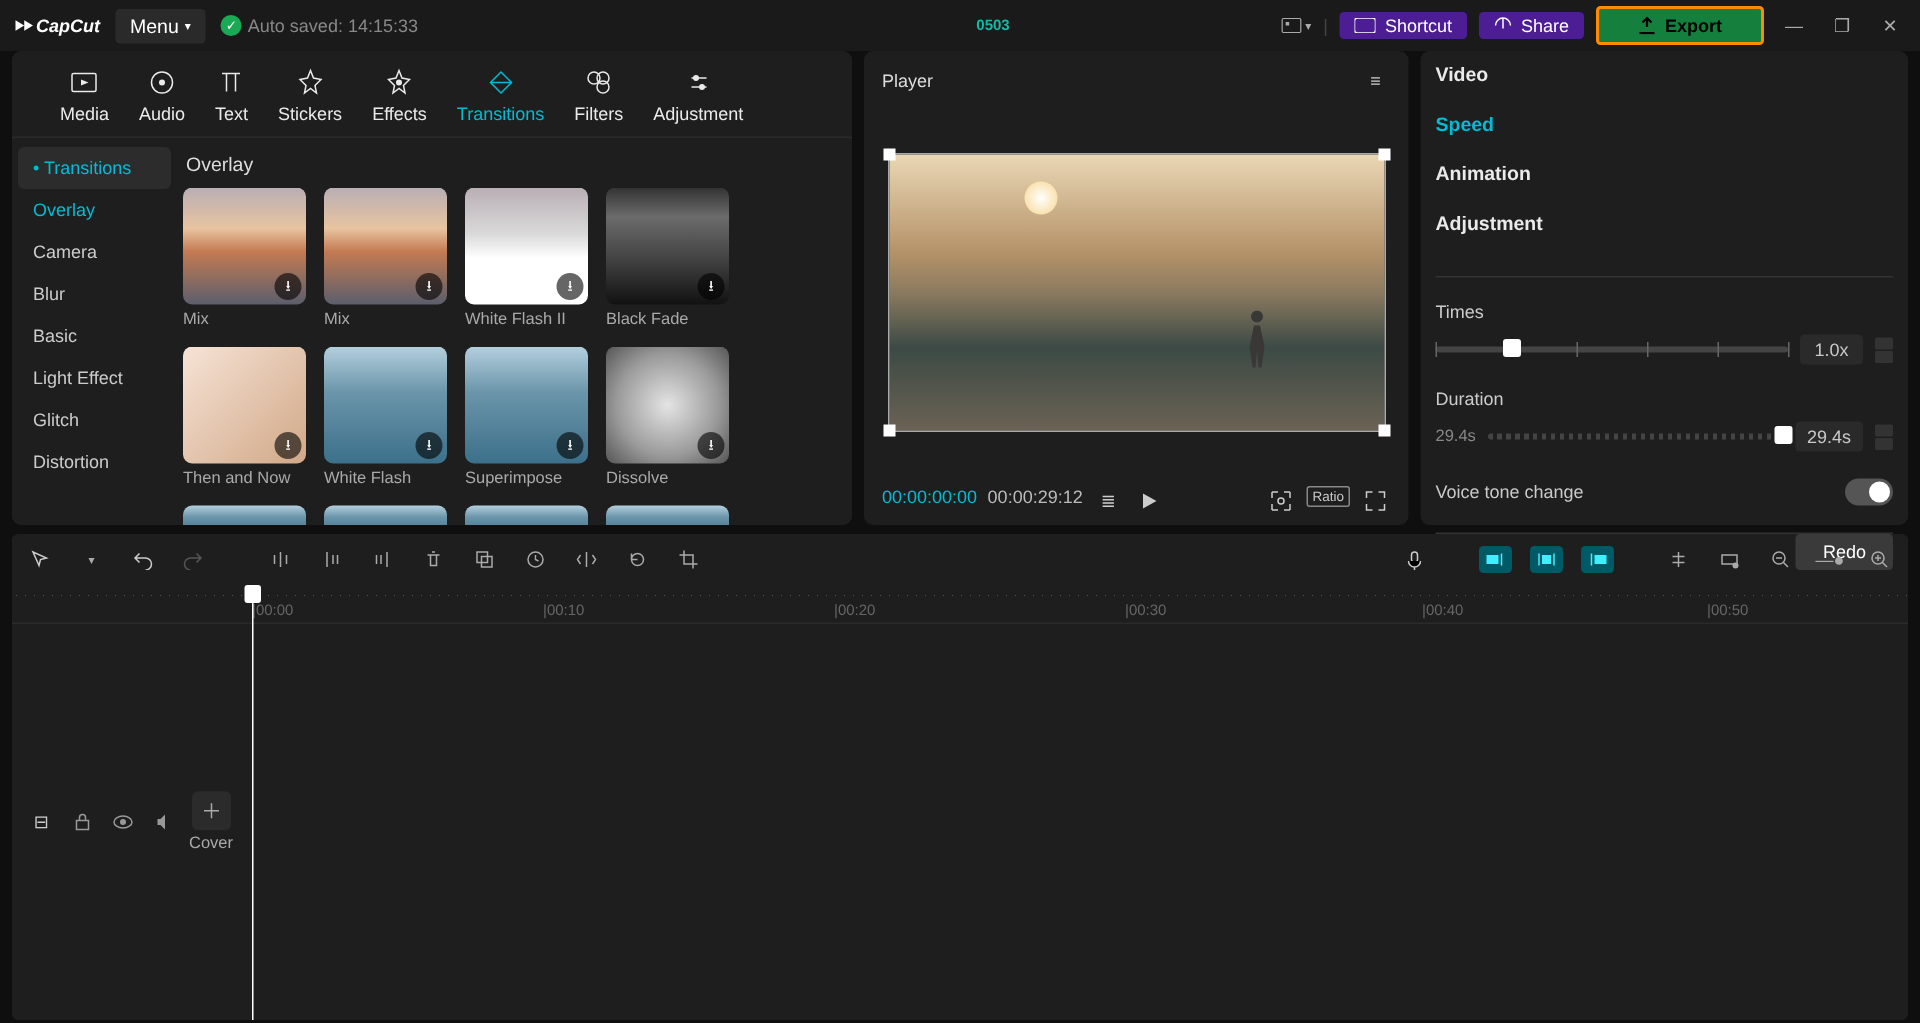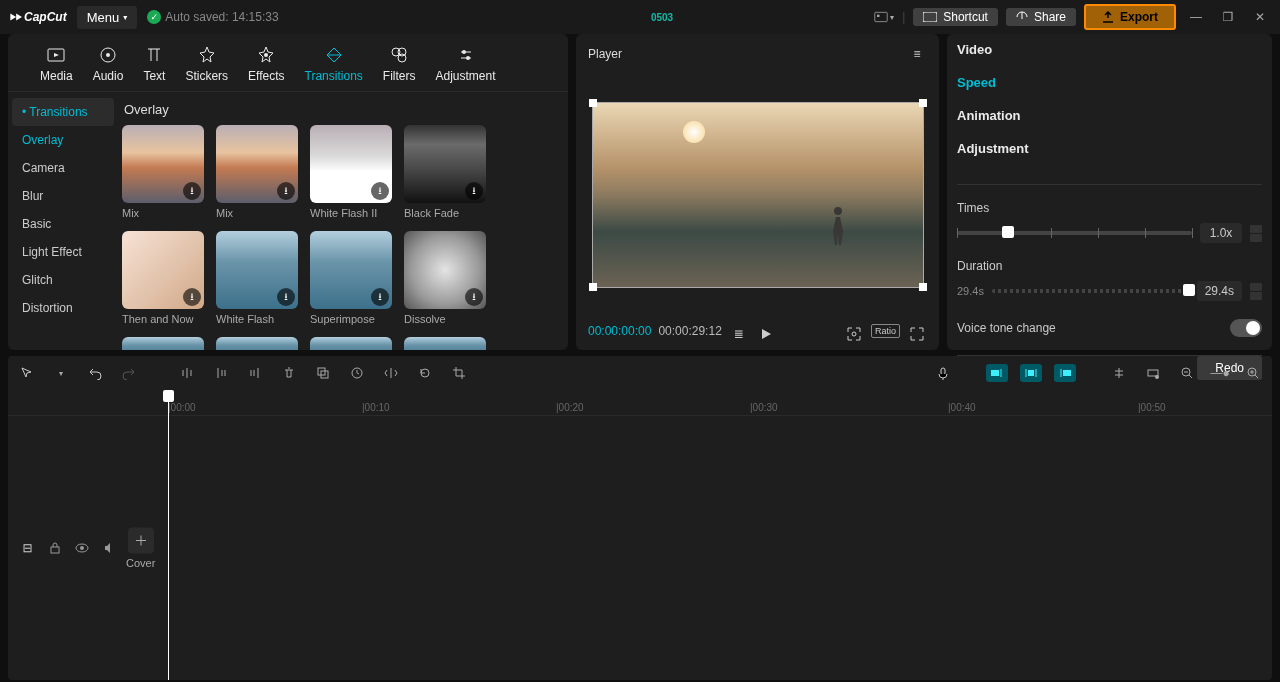--- a/index.html
+++ b/index.html
@@ -7,22 +7,22 @@
 
 
 .title-bar { height: 34px; background: #1a1a1a; display: flex; align-items: center; padding: 0 8px; gap: 10px; }
 .logo { font-weight: 700; font-style: italic; color: #fff; display: flex; align-items: center; gap: 2px; }
 .logo svg { width: 14px; height: 14px; }
 .menu-btn { background: #2a2a2a; color: #fff; padding: 4px 10px; border-radius: 3px; display: flex; align-items: center; gap: 4px; cursor: pointer; font-size: 13px;}
 .autosave { color: #888; font-size: 12px; display: flex; align-items: center; gap: 4px; }
 .autosave-check { width: 14px; height: 14px; border-radius: 50%; background: #1aaa55; display: flex; align-items: center; justify-content: center; color: #fff; font-size: 9px;}
 .title-center { position: absolute; left: 50%; transform: translateX(-50%); font-weight: 700; color: #14b8a6; font-size: 10px; margin-left: 22px; }
 .title-right { margin-left: auto; display: flex; align-items: center; gap: 8px; }
-.hdr-btn { background: #404040; border: none; color: #fff; padding: 2px 10px; border-radius: 3px; display: flex; align-items: center; gap: 6px; cursor: pointer; font-size: 12px;}
-.export-btn { background: #a16207; color: #000; font-weight: 600; border: 2px solid #ff8a00; border-radius: 3px; padding: 4px 16px;}
+.hdr-btn { background: #4c1d95; border: none; color: #fff; padding: 2px 10px; border-radius: 3px; display: flex; align-items: center; gap: 6px; cursor: pointer; font-size: 12px;}
+.export-btn { background: #15803d; color: #000; font-weight: 600; border: 2px solid #ff8a00; border-radius: 3px; padding: 4px 26px;}
 .win-icon { width: 24px; height: 24px; display: flex; align-items: center; justify-content: center; cursor: pointer; color: #aaa; }
 
 
 .main { height: 316px; display: flex; gap: 8px; padding: 0 8px; }
 .panel { background: #1e1e1e; border-radius: 6px; }
 
 
 .left-panel { width: 560px; display: flex; flex-direction: column; }
 .top-tabs { display: flex; gap: 0px; padding: 6px 10px 0; align-items:flex-start;margin-left:12px; }
 .top-tab { display: flex; flex-direction: column; align-items: center; gap: 3px; padding: 4px 10px; cursor: pointer; font-size: 12px; color:#eaeaea;}

